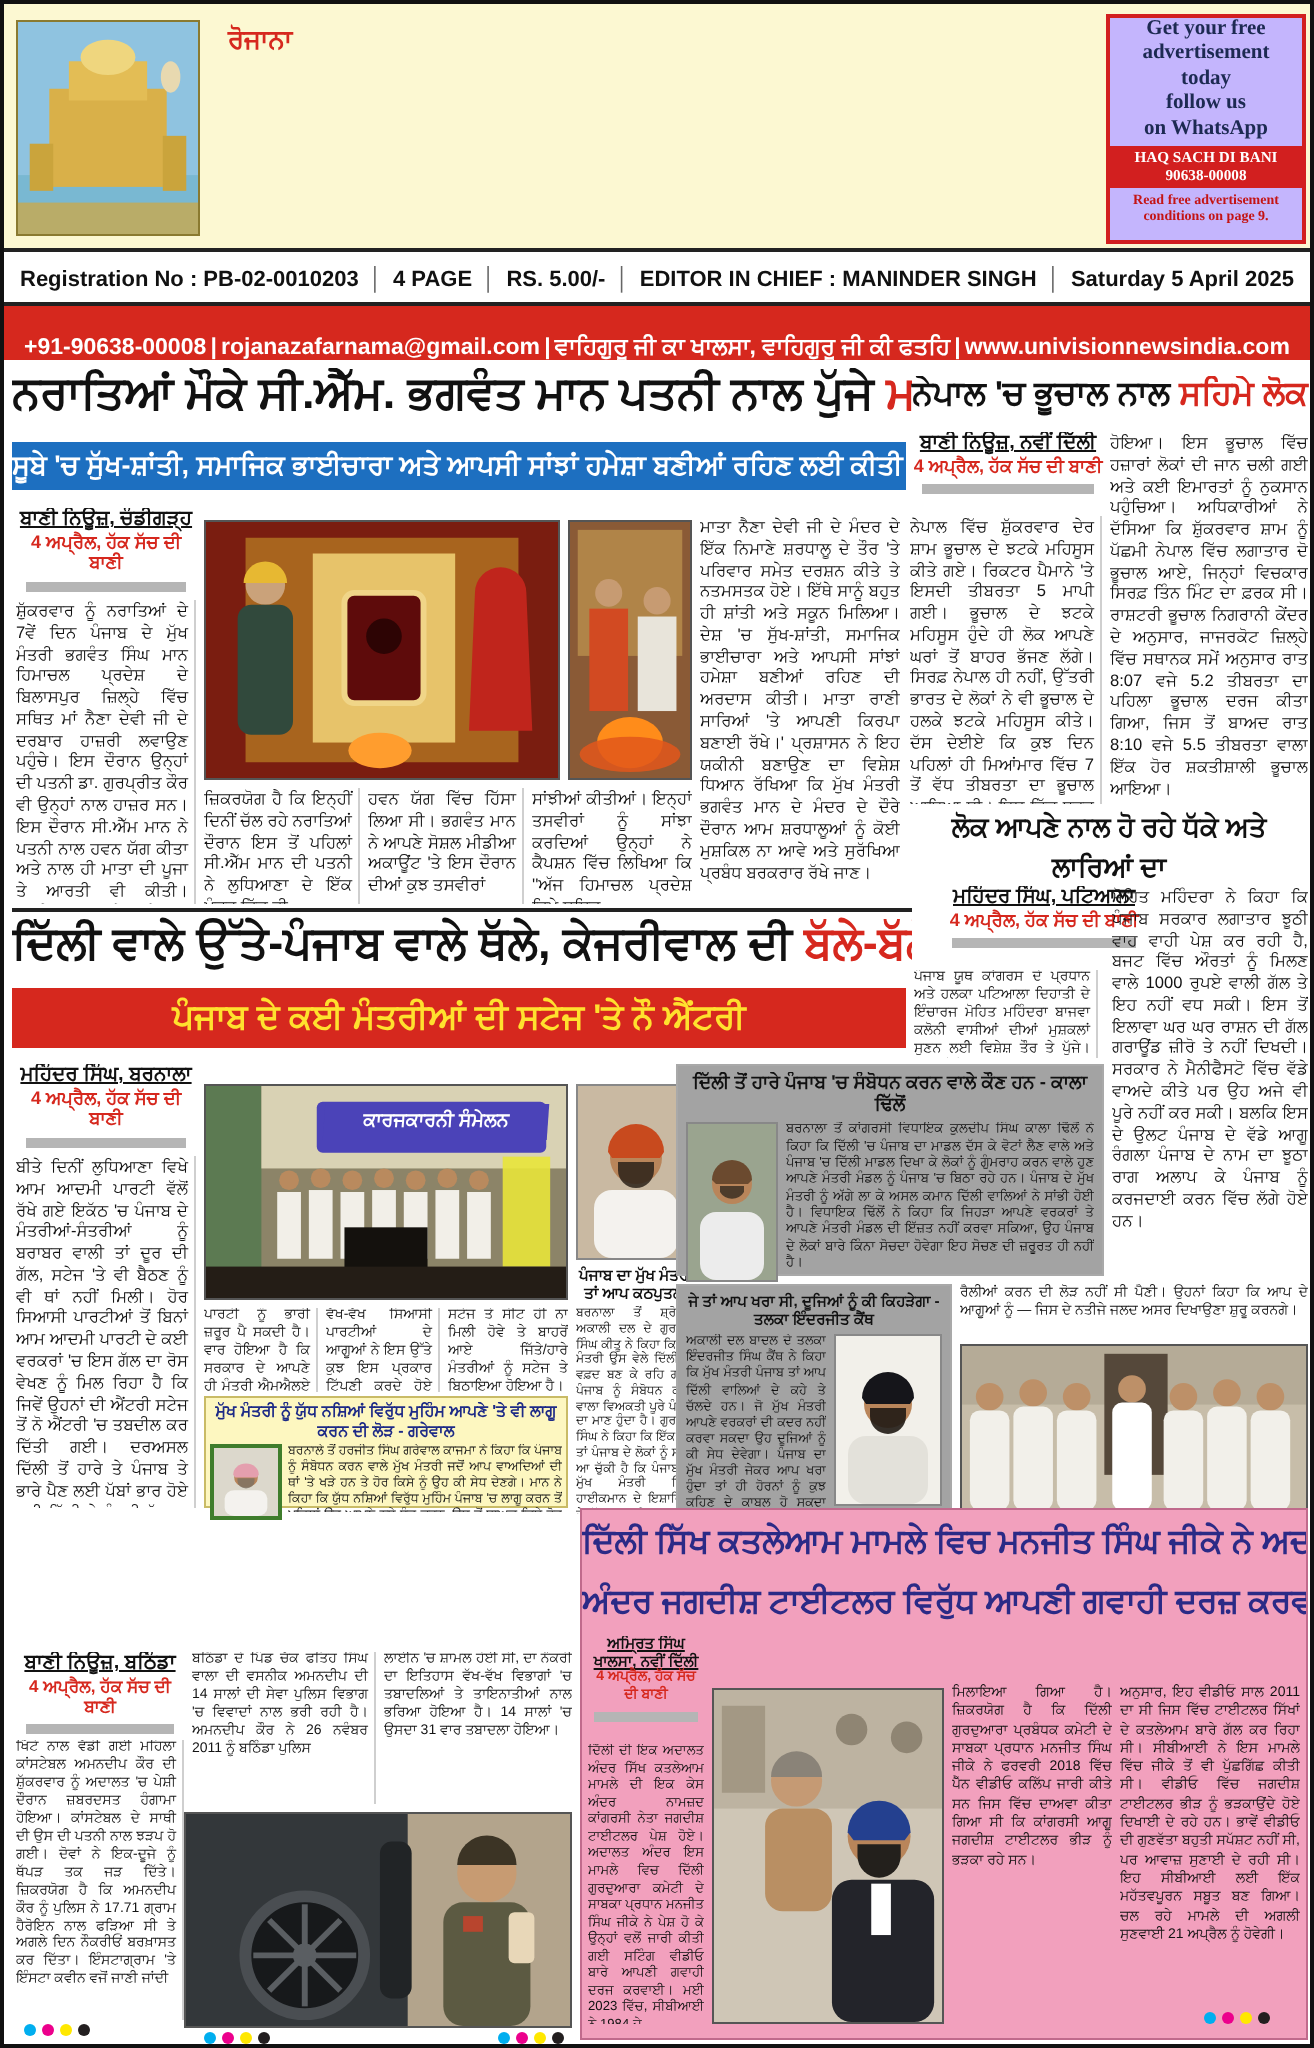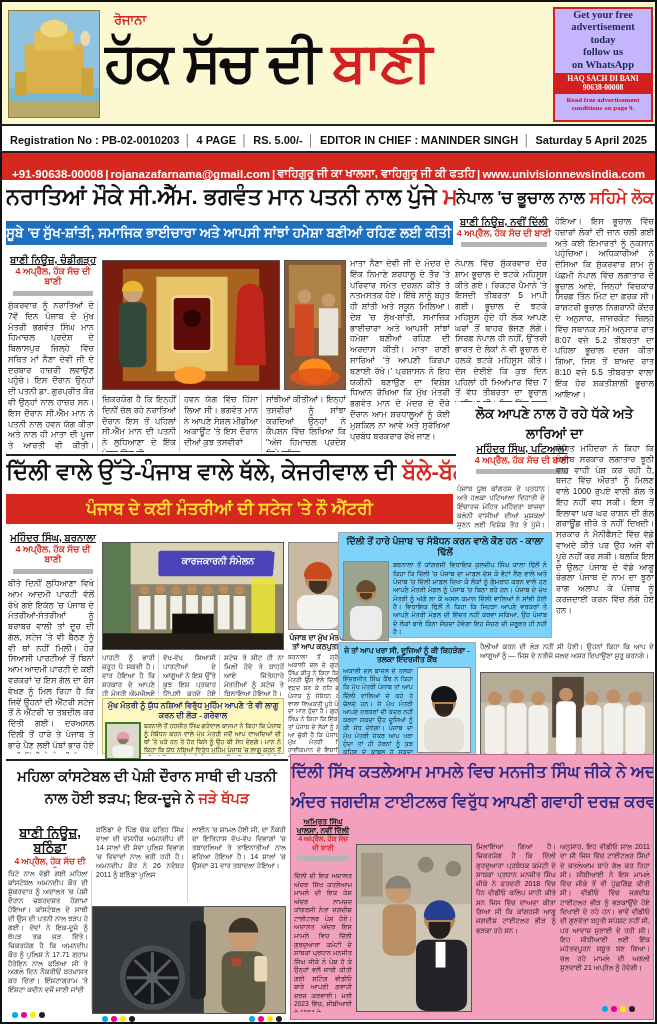--- a/index.html
+++ b/index.html
@@ -77,21 +77,21 @@
   #s2b3{left:222px;top:652px;width:60px;height:42px;}
   #ybox{left:100px;top:696px;width:182px;height:56px;background:#fdf7c0;border:1px solid #c9bb66;padding:2px;}
   #ybox .yh{font-size:8px;font-weight:bold;color:#1d2a86;line-height:1.2;text-align:center;overflow:hidden;}
   #ybox .yin{display:flex;gap:3px;margin-top:2px;}
   #ybox .yp{width:32px;height:34px;border:2px solid #3f7d2c;flex:0 0 auto;}
   #ybox .yt{font-size:6.3px;line-height:1.25;text-align:justify;overflow:hidden;height:34px;}
   #kitu{left:286px;top:540px;width:60px;height:214px;}
   #kitu .kp{width:58px;height:86px;border:1px solid #888;}
   #kitu .kh{font-size:7.6px;font-weight:bold;line-height:1.2;margin:3px 0 2px;text-align:center;overflow:hidden;}
   #kitu .kt{font-size:6.2px;line-height:1.25;text-align:justify;overflow:hidden;height:104px;}
-  .gbox{background:#7dd3fc;border:1px solid #a9a9a9;padding:3px 4px;}
+  .gbox{background:#a3a3a3;border:1px solid #a9a9a9;padding:3px 4px;}
   .gbox .gh{font-size:9.3px;font-weight:bold;line-height:1.2;text-align:center;overflow:hidden;}
   #gb1{left:336px;top:530px;width:214px;height:106px;}
   #gb1 .gin{display:flex;gap:4px;margin-top:3px;}
   #gb1 .gp{width:44px;height:78px;flex:0 0 auto;border:1px solid #888;}
   #gb1 .gt{font-size:6.6px;line-height:1.27;text-align:justify;overflow:hidden;height:80px;}
   #gb2{left:336px;top:640px;width:138px;height:114px;}
   #gb2 .gin{display:flex;gap:4px;margin-top:3px;}
   #gb2 .gt{font-size:6.4px;line-height:1.27;text-align:justify;overflow:hidden;height:88px;}
   #gb2 .gp{width:52px;height:84px;flex:0 0 auto;border:1px solid #888;background:#f2f0ea;}
   #mby{left:468px;top:441px;width:104px;height:40px;}
@@ -141,21 +141,20 @@
         <rect x="16" y="34" width="60" height="50" fill="#d9b049"></rect>
         <rect x="26" y="20" width="40" height="20" fill="#e3bd55"></rect>
         <ellipse cx="46" cy="18" rx="14" ry="9" fill="#efd67e"></ellipse>
         <rect x="6" y="62" width="12" height="24" fill="#caa43c"></rect>
         <rect x="74" y="58" width="12" height="28" fill="#caa43c"></rect>
         <ellipse cx="78" cy="28" rx="5" ry="8" fill="#e8d9b0"></ellipse>
         <rect y="92" width="92" height="16" fill="#c9a94e" opacity="0.8"></rect>
       </svg>
     </div>
     <div id="roj" class="abs">ਰੋਜਾਨਾ</div>
-    <div id="ttl" class="abs"><span>ਹੱਕ ਸੱਚ ਦੀ </span><span class="red">ਬਾਣੀ</span></div>
     <div id="adb" class="abs">
       <div class="adl">Get your free</div>
       <div class="adl">advertisement</div>
       <div class="adl">today</div>
       <div class="adl">follow us</div>
       <div class="adl">on WhatsApp</div>
       <div id="adband">
         <div>HAQ SACH DI BANI</div>
         <div>90638-00008</div>
       </div>
@@ -372,26 +371,22 @@
           <rect x="26" y="31" width="20" height="53" rx="5"></rect>
         <rect x="48" y="33" width="20" height="51" rx="5"></rect>
           <rect x="76" y="29" width="20" height="55" rx="5" fill="#ffffff"></rect>
         <rect x="102" y="33" width="20" height="51" rx="5"></rect>
           <rect x="124" y="31" width="20" height="53" rx="5"></rect>
         <rect x="146" y="33" width="20" height="51" rx="5"></rect>
       </g>
     </svg>
   </div>
 
-  <div id="ch" class="abs">
-    <span>ਮਹਿਲਾ ਕਾਂਸਟੇਬਲ ਦੀ ਪੇਸ਼ੀ ਦੌਰਾਨ ਸਾਥੀ ਦੀ ਪਤਨੀ</span><br>
-    <span>ਨਾਲ ਹੋਈ ਝੜਪ; ਇਕ-ਦੂਜੇ ਨੇ </span><span class="red">ਜੜੇ ਥੱਪੜ</span>
-  </div>
   <div id="cby" class="abs by">
-    <div class="n" style="font-size:13px;">ਬਾਣੀ ਨਿਊਜ਼, ਬਠਿੰਡਾ</div>
+    <div class="n" style="font-size:10px;">ਬਾਣੀ ਨਿਊਜ਼, ਬਠਿੰਡਾ</div>
     <div class="d" style="font-size:8.5px;">4 ਅਪ੍ਰੈਲ, ਹੱਕ ਸੱਚ ਦੀ ਬਾਣੀ</div>
     <div class="r"></div>
   </div>
   <div id="cc1" class="abs txt7 colrule">ਖਿੱਟੇ ਨਾਲ ਵੱਡੀ ਗਈ ਮਹਿਲਾ ਕਾਂਸਟੇਬਲ ਅਮਨਦੀਪ ਕੌਰ ਦੀ ਸ਼ੁੱਕਰਵਾਰ ਨੂੰ ਅਦਾਲਤ 'ਚ ਪੇਸ਼ੀ ਦੌਰਾਨ ਜ਼ਬਰਦਸਤ ਹੰਗਾਮਾ ਹੋਇਆ। ਕਾਂਸਟੇਬਲ ਦੇ ਸਾਥੀ ਦੀ ਉਸ ਦੀ ਪਤਨੀ ਨਾਲ ਝੜਪ ਹੋ ਗਈ। ਦੋਵਾਂ ਨੇ ਇਕ-ਦੂਜੇ ਨੂੰ ਥੱਪੜ ਤਕ ਜੜ ਦਿੱਤੇ। ਜ਼ਿਕਰਯੋਗ ਹੈ ਕਿ ਅਮਨਦੀਪ ਕੌਰ ਨੂੰ ਪੁਲਿਸ ਨੇ 17.71 ਗ੍ਰਾਮ ਹੈਰੋਇਨ ਨਾਲ ਫੜਿਆ ਸੀ ਤੇ ਅਗਲੇ ਦਿਨ ਨੌਕਰੀਓਂ ਬਰਖ਼ਾਸਤ ਕਰ ਦਿੱਤਾ। ਇੰਸਟਾਗ੍ਰਾਮ 'ਤੇ ਇੰਸਟਾ ਕਵੀਨ ਵਜੋਂ ਜਾਣੀ ਜਾਂਦੀ</div>
   <div id="cc2" class="abs txt7 colrule">ਬਠਿੰਡਾ ਦੇ ਪਿੰਡ ਚੱਕ ਫਤਿਹ ਸਿੰਘ ਵਾਲਾ ਦੀ ਵਸਨੀਕ ਅਮਨਦੀਪ ਦੀ 14 ਸਾਲਾਂ ਦੀ ਸੇਵਾ ਪੁਲਿਸ ਵਿਭਾਗ 'ਚ ਵਿਵਾਦਾਂ ਨਾਲ ਭਰੀ ਰਹੀ ਹੈ। ਅਮਨਦੀਪ ਕੌਰ ਨੇ 26 ਨਵੰਬਰ 2011 ਨੂੰ ਬਠਿੰਡਾ ਪੁਲਿਸ</div>
   <div id="cc3" class="abs txt7">ਲਾਈਨ 'ਚ ਸ਼ਾਮਲ ਹੋਈ ਸੀ, ਦਾ ਨੌਕਰੀ ਦਾ ਇਤਿਹਾਸ ਵੱਖ-ਵੱਖ ਵਿਭਾਗਾਂ 'ਚ ਤਬਾਦਲਿਆਂ ਤੇ ਤਾਇਨਾਤੀਆਂ ਨਾਲ ਭਰਿਆ ਹੋਇਆ ਹੈ। 14 ਸਾਲਾਂ 'ਚ ਉਸਦਾ 31 ਵਾਰ ਤਬਾਦਲਾ ਹੋਇਆ।</div>
   <div id="sph" class="abs ph">
     <svg viewBox="0 0 194 108" preserveAspectRatio="none">
       <rect width="194" height="108" fill="#b3a48c"></rect>
       <rect width="112" height="108" fill="#33373a"></rect>

